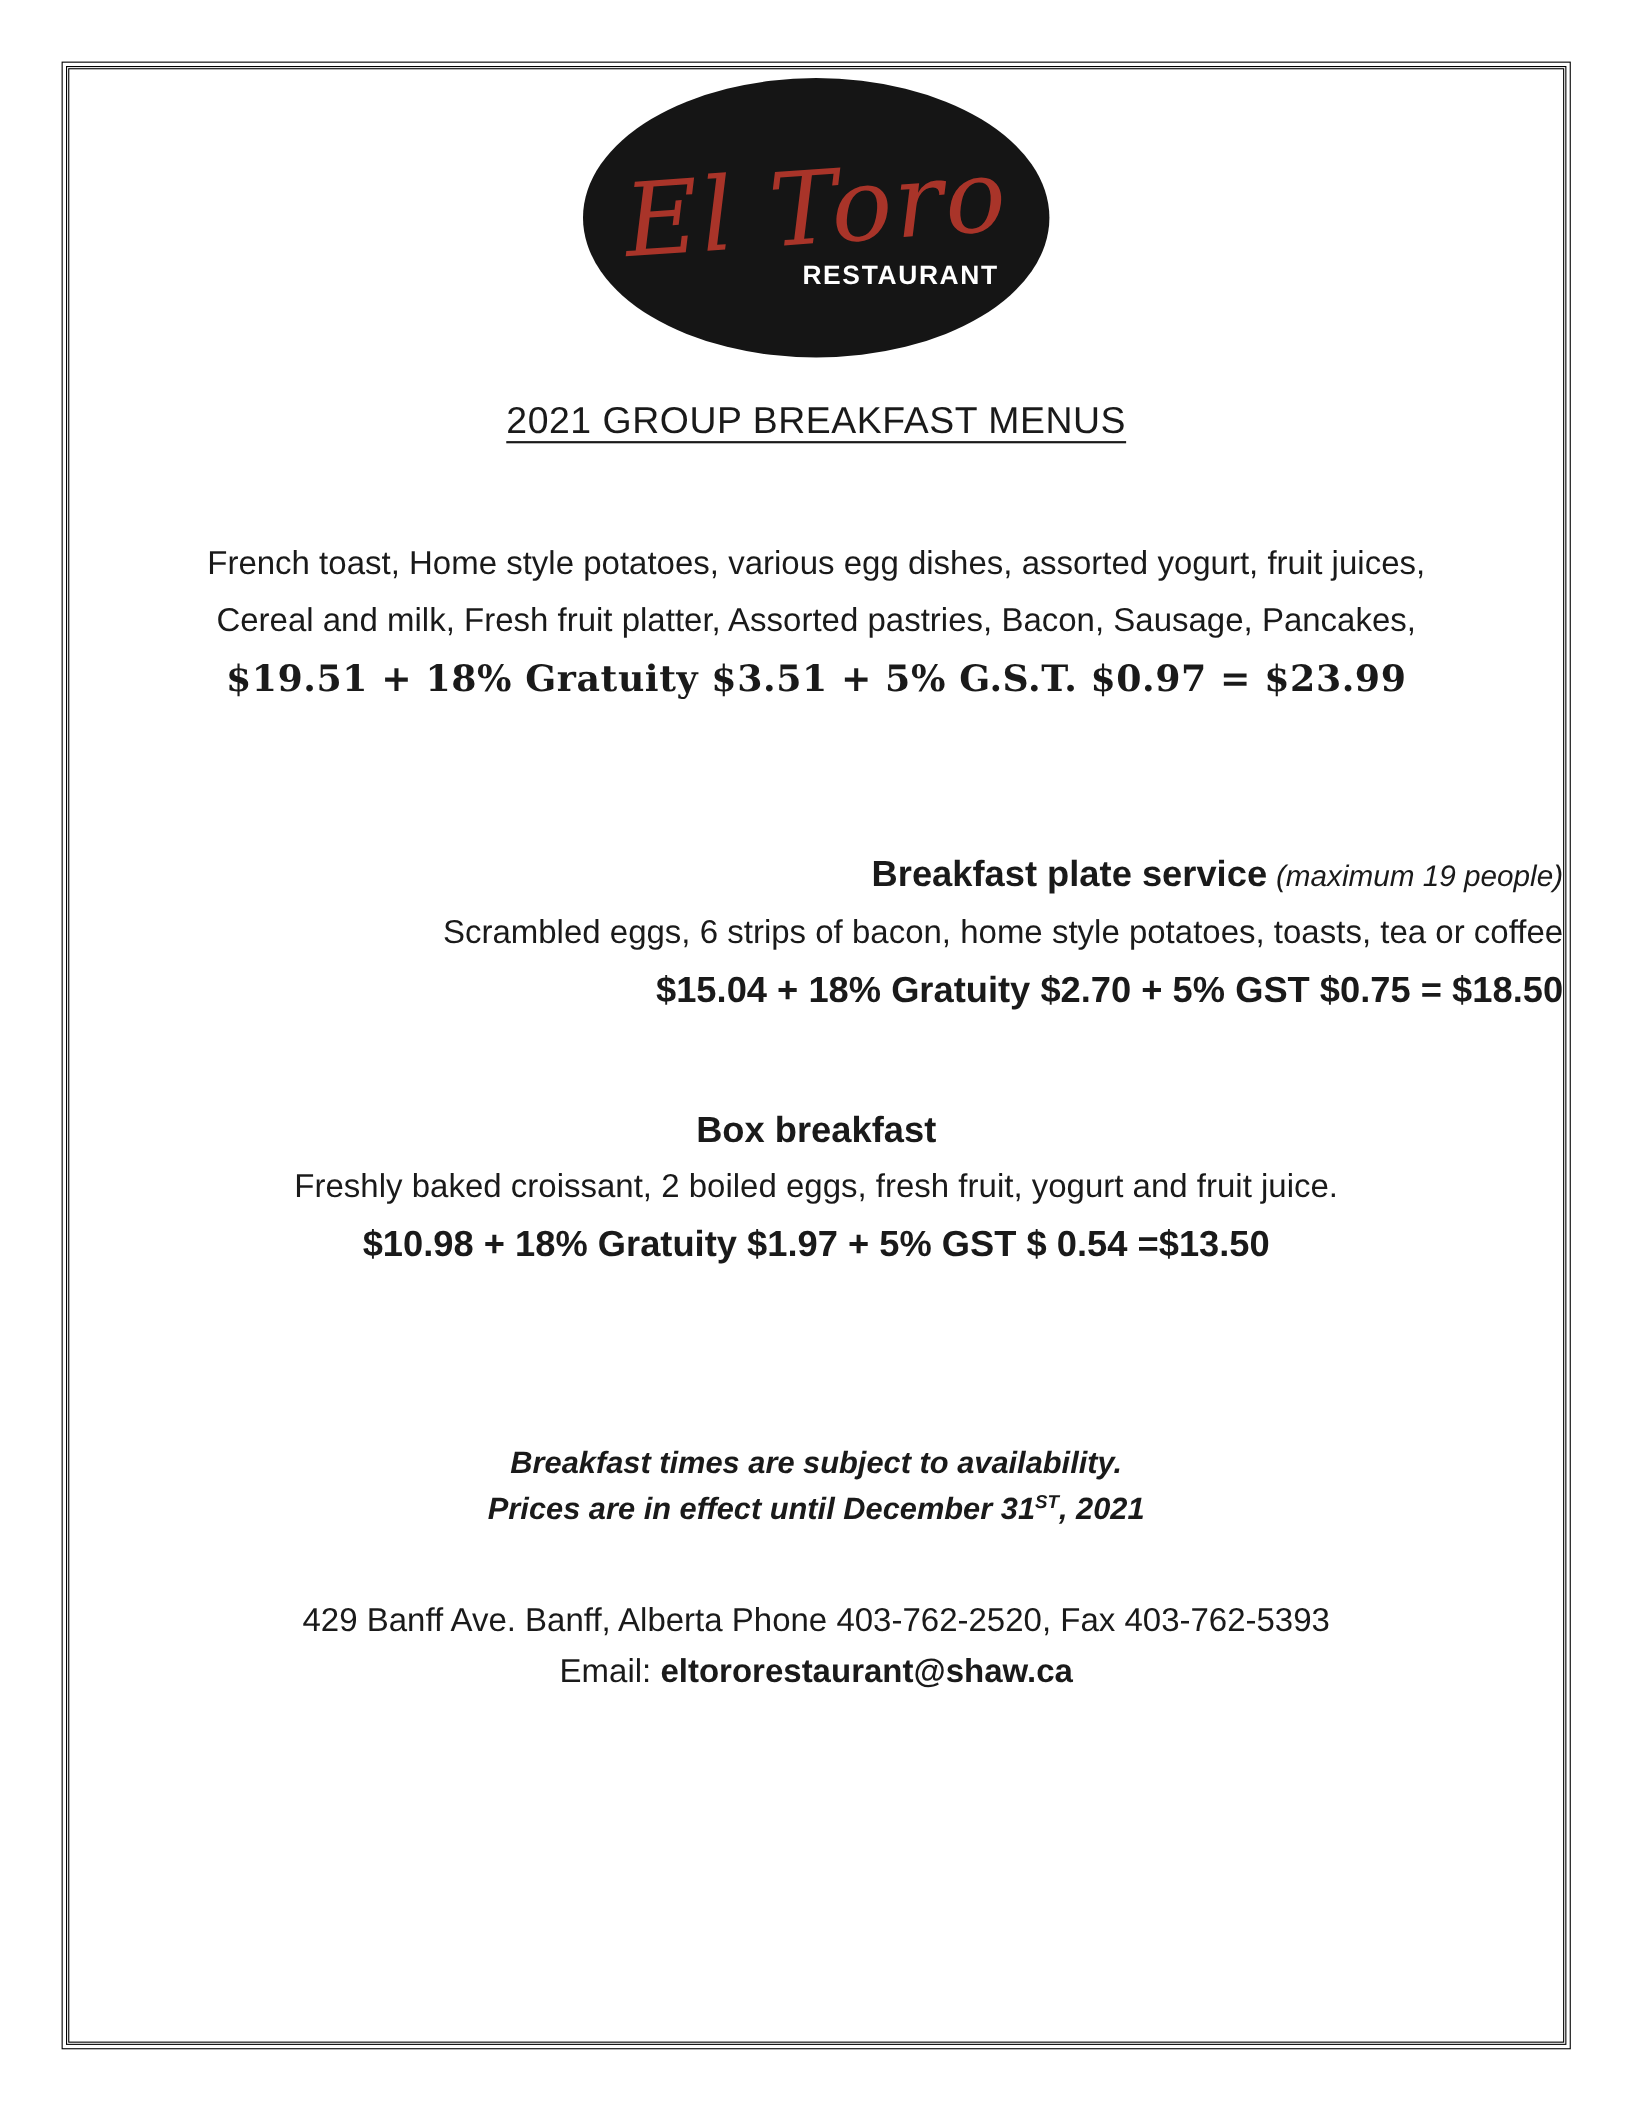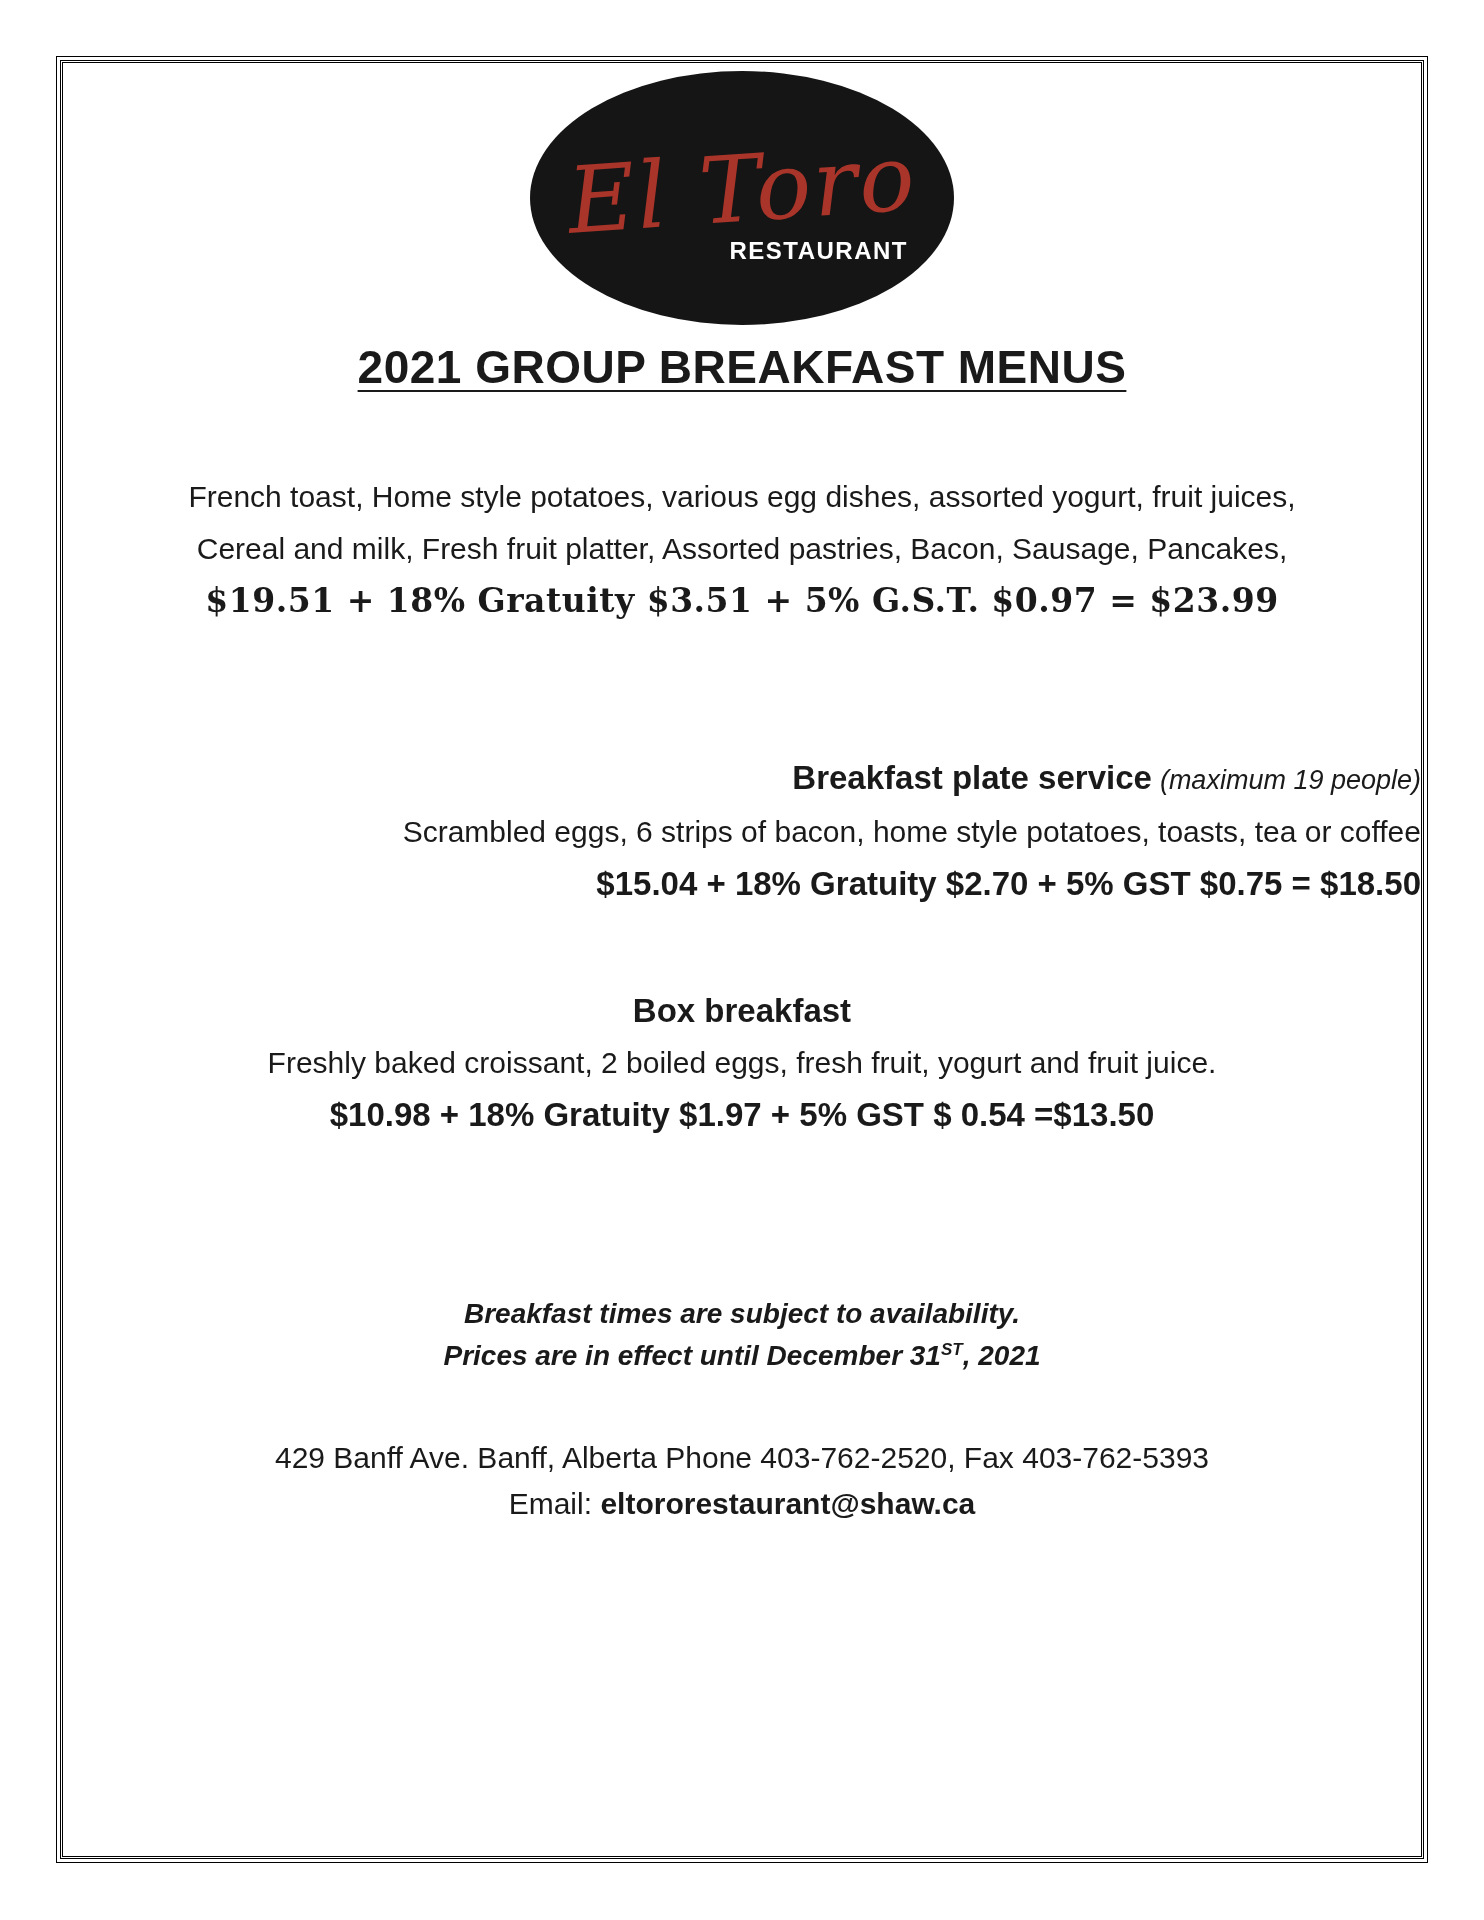--- a/index.html
+++ b/index.html
@@ -59,24 +59,24 @@
   .logo-sub{
     position:absolute; right:46px; top:166px;
     color:#ffffff;
     font-size:24px;
     letter-spacing:1.5px;
     font-weight:700;
   }
 
   
   .doc-title{
-    margin-top:20px;
-    font-size:46px;
+    margin-top:36px;
+    font-size:34px;
     line-height:44px;
-    font-weight:700;
+    font-weight:400;
     text-decoration:underline;
     text-underline-offset:7px;
     text-decoration-thickness:2px;
     letter-spacing:0.5px;
   }
 
   
   .menu-section .sec-heading{
     font-size:33px;
     line-height:52px;

